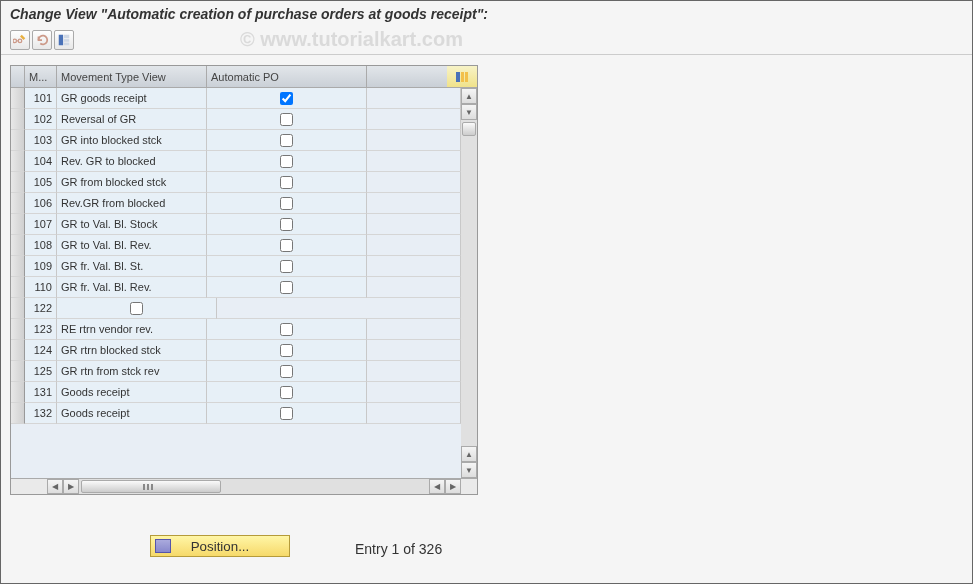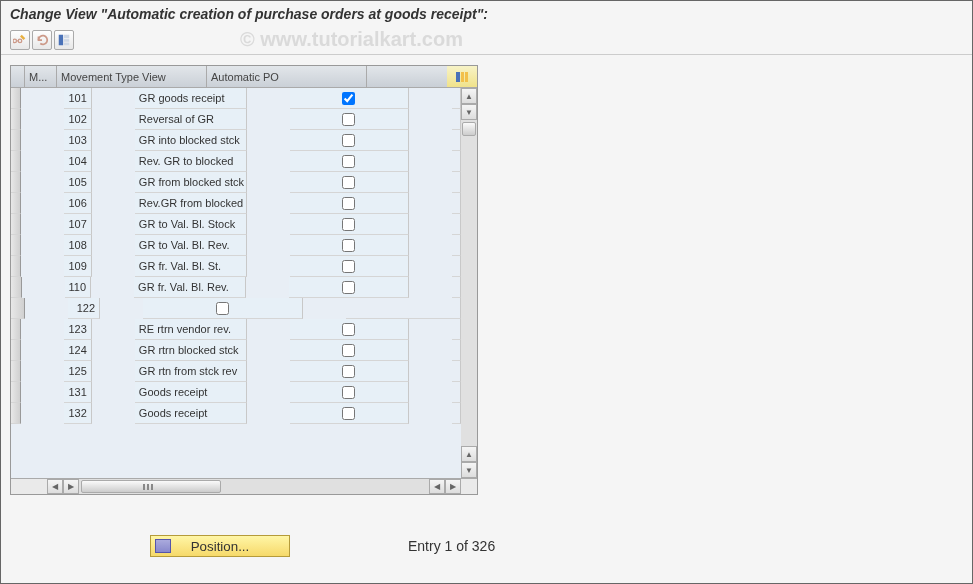--- a/index.html
+++ b/index.html
@@ -85,21 +85,20 @@
       background: linear-gradient(#f7f3c7, #f0e28a);
     }
     .tbody {
       flex: 1;
       overflow: hidden;
     }
     .tr {
       display: flex;
       height: 21px;
       align-items: stretch;
-      gap: 43px;
     }
     .td {
       border-right: 1px solid #c8c8c8;
       border-bottom: 1px solid #d5d5d5;
       padding: 2px 4px;
       display: flex;
       align-items: center;
       background: #e7f0f7;
     }
     .td.selcell {
@@ -188,22 +187,22 @@
     }
     .grid-body {
       display: flex;
       flex: 1;
       overflow: hidden;
     }
     .footer-bar {
       margin-top: 30px;
       margin-left: 150px;
       display: flex;
-      align-items: center;
-      gap: 118px;
+      align-items: flex-end;
+      gap: 65px;
     }
     .position-btn {
       width: 140px;
       height: 22px;
       background: linear-gradient(#fff6a6, #f6d96a);
       border: 1px solid #b59b3a;
       display: flex;
       align-items: center;
       justify-content: center;
       position: relative;

